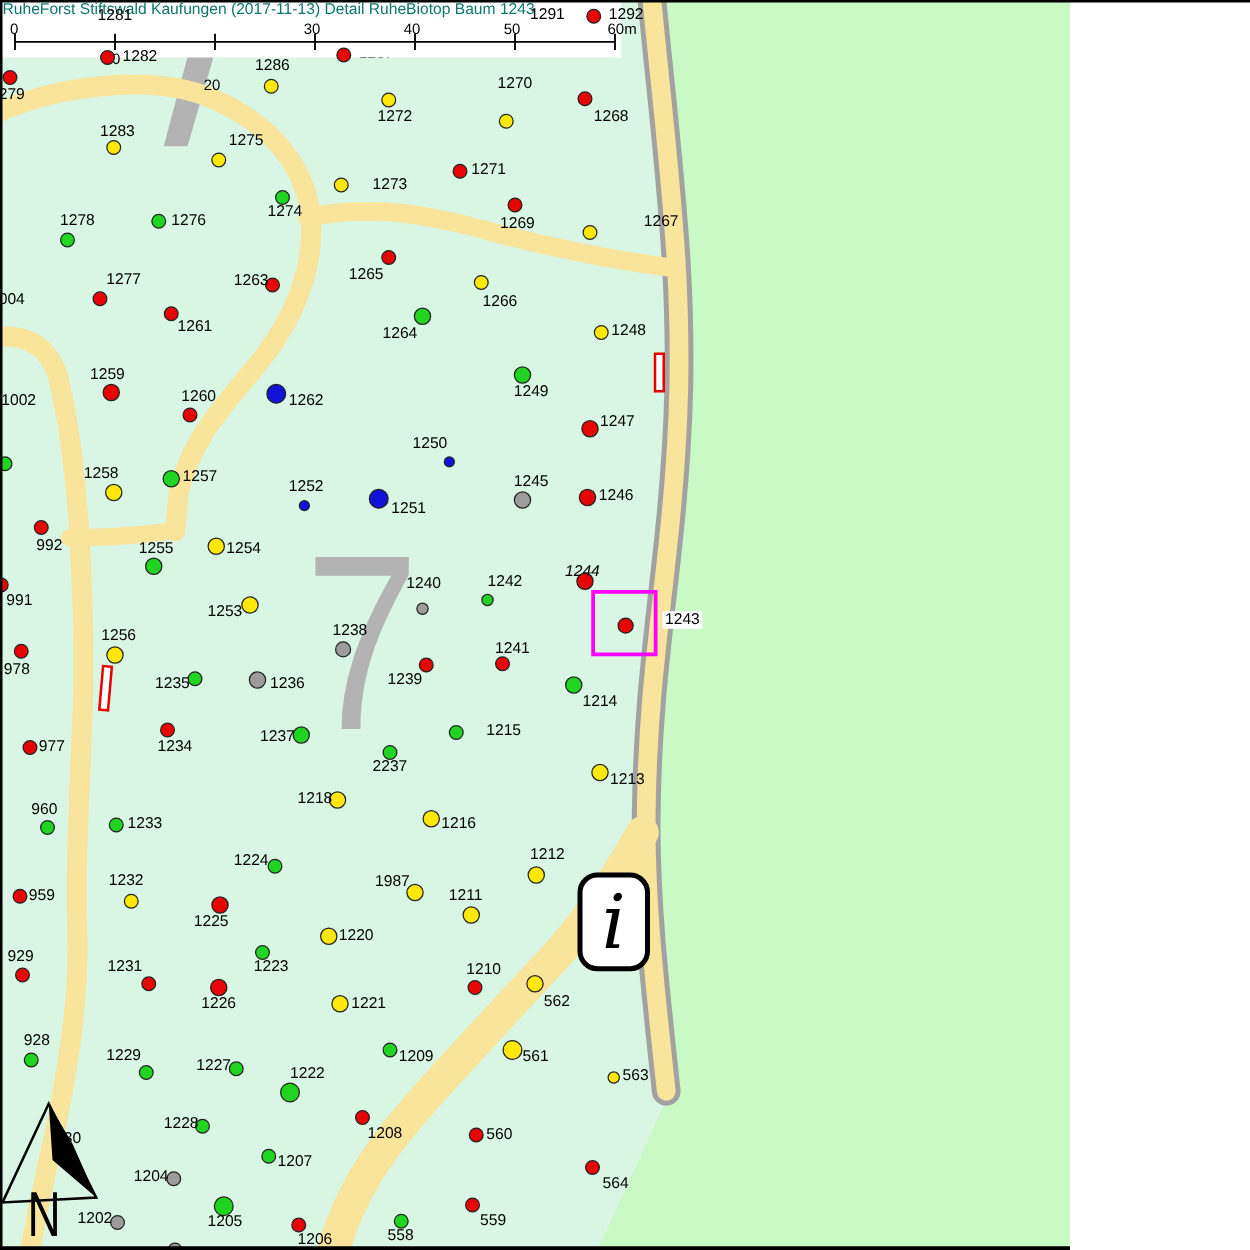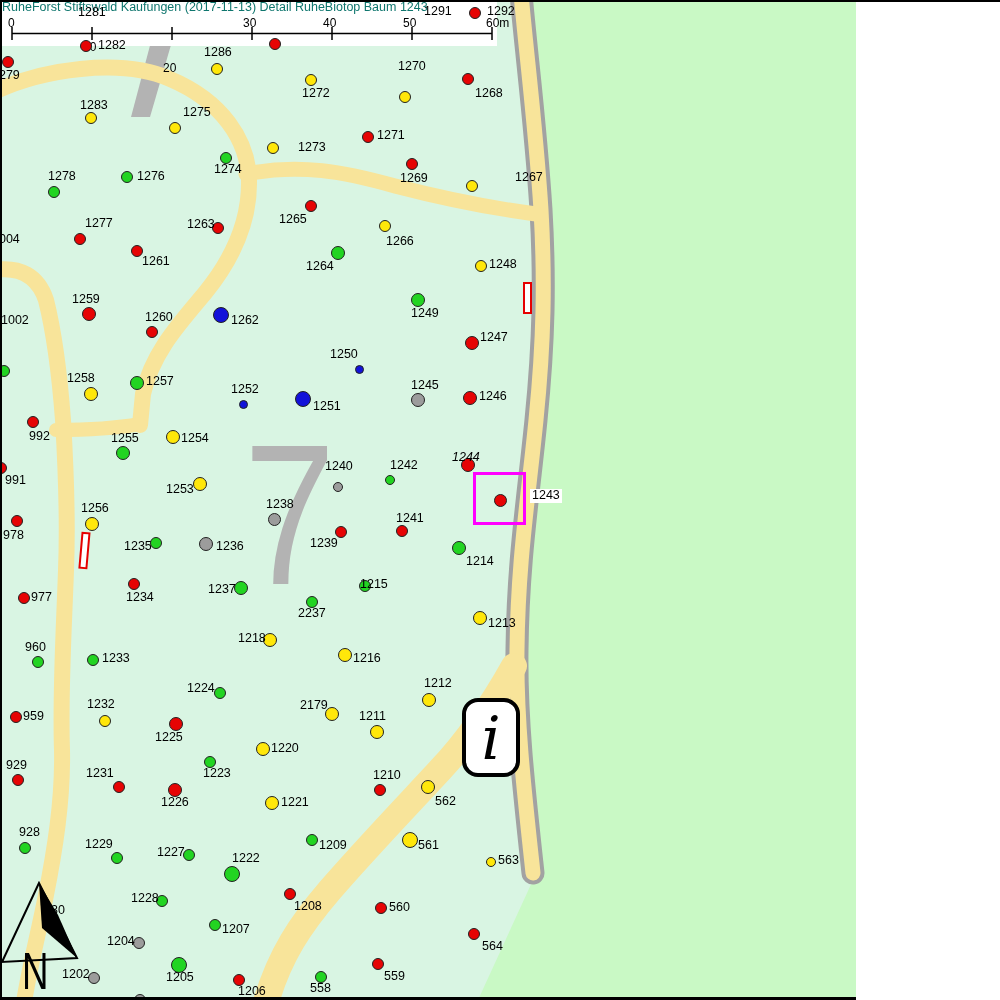--- a/index.html
+++ b/index.html
@@ -191,31 +191,31 @@
         <div class="mlabel" style="left: 87px; top: 698px;">1232</div>
         <div class="dot" style="left: 10px; top: 711px; height: 12px; width: 12px; background: rgb(230, 4, 4);"></div>
         <div class="mlabel" style="left: 23px; top: 710px;">959</div>
         <div class="dot" style="left: 169px; top: 717px; height: 14px; width: 14px; background: rgb(230, 4, 4);"></div>
         <div class="mlabel" style="left: 155px; top: 731px;">1225</div>
         <div class="dot" style="left: 256px; top: 742px; height: 14px; width: 14px; background: rgb(255, 231, 10);"></div>
         <div class="mlabel" style="left: 271px; top: 742px;">1220</div>
         <div class="dot" style="left: 452px; top: 541px; height: 14px; width: 14px; background: rgb(34, 212, 34);"></div>
         <div class="mlabel" style="left: 466px; top: 555px;">1214</div>
         <div class="dot" style="left: 359px; top: 580px; height: 12px; width: 12px; background: rgb(34, 212, 34);"></div>
-        <div class="mlabel" style="left: 360px; top: 578px;">1215</div>
+        <div class="mlabel" style="left: 389px; top: 578px;">1215</div>
         <div class="dot" style="left: 306px; top: 596px; height: 12px; width: 12px; background: rgb(34, 212, 34);"></div>
         <div class="mlabel" style="left: 298px; top: 607px;">2237</div>
         <div class="dot" style="left: 473px; top: 611px; height: 14px; width: 14px; background: rgb(255, 231, 10);"></div>
         <div class="mlabel" style="left: 488px; top: 617px;">1213</div>
         <div class="dot" style="left: 338px; top: 648px; height: 14px; width: 14px; background: rgb(255, 231, 10);"></div>
         <div class="mlabel" style="left: 353px; top: 652px;">1216</div>
         <div class="dot" style="left: 422px; top: 693px; height: 14px; width: 14px; background: rgb(255, 231, 10);"></div>
         <div class="mlabel" style="left: 424px; top: 677px;">1212</div>
         <div class="dot" style="left: 325px; top: 707px; height: 14px; width: 14px; background: rgb(255, 231, 10);"></div>
-        <div class="mlabel" style="left: 300px; top: 699px;">2179</div>
+        <div class="mlabel" style="left: 300px; top: 699px;">1987</div>
         <div class="dot" style="left: 370px; top: 725px; height: 14px; width: 14px; background: rgb(255, 231, 10);"></div>
         <div class="mlabel" style="left: 359px; top: 710px;">1211</div>
         <div class="dot" style="left: 12px; top: 774px; height: 12px; width: 12px; background: rgb(230, 4, 4);"></div>
         <div class="mlabel" style="left: 6px; top: 759px;">929</div>
         <div class="dot" style="left: 113px; top: 781px; height: 12px; width: 12px; background: rgb(230, 4, 4);"></div>
         <div class="mlabel" style="left: 86px; top: 767px;">1231</div>
         <div class="dot" style="left: 168px; top: 783px; height: 14px; width: 14px; background: rgb(230, 4, 4);"></div>
         <div class="mlabel" style="left: 161px; top: 796px;">1226</div>
         <div class="dot" style="left: 204px; top: 756px; height: 12px; width: 12px; background: rgb(34, 212, 34);"></div>
         <div class="mlabel" style="left: 203px; top: 767px;">1223</div>

